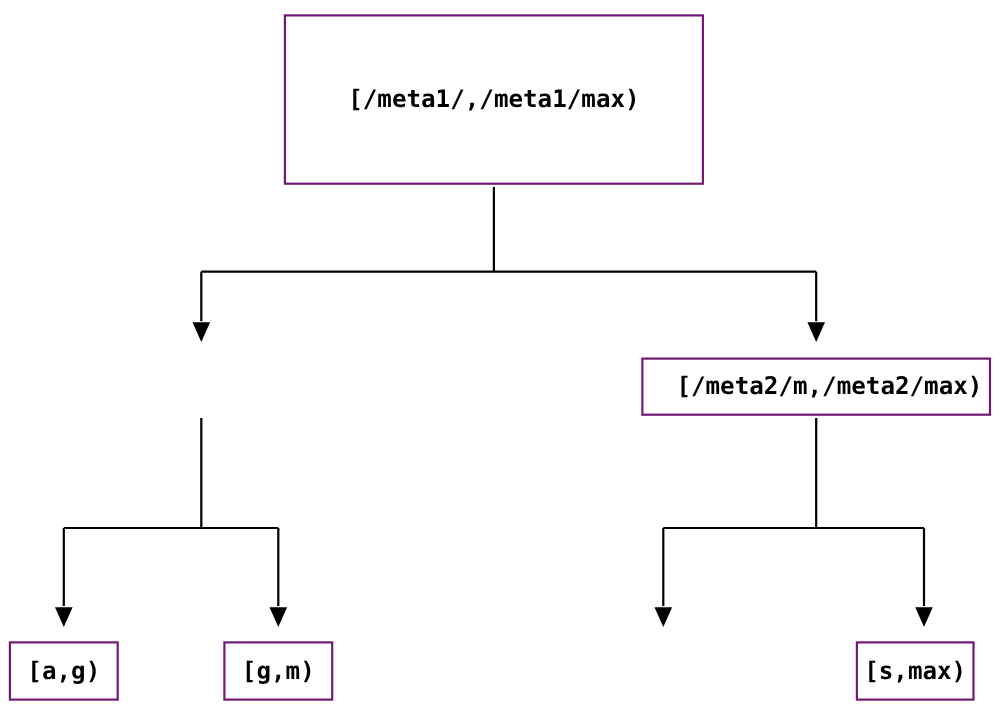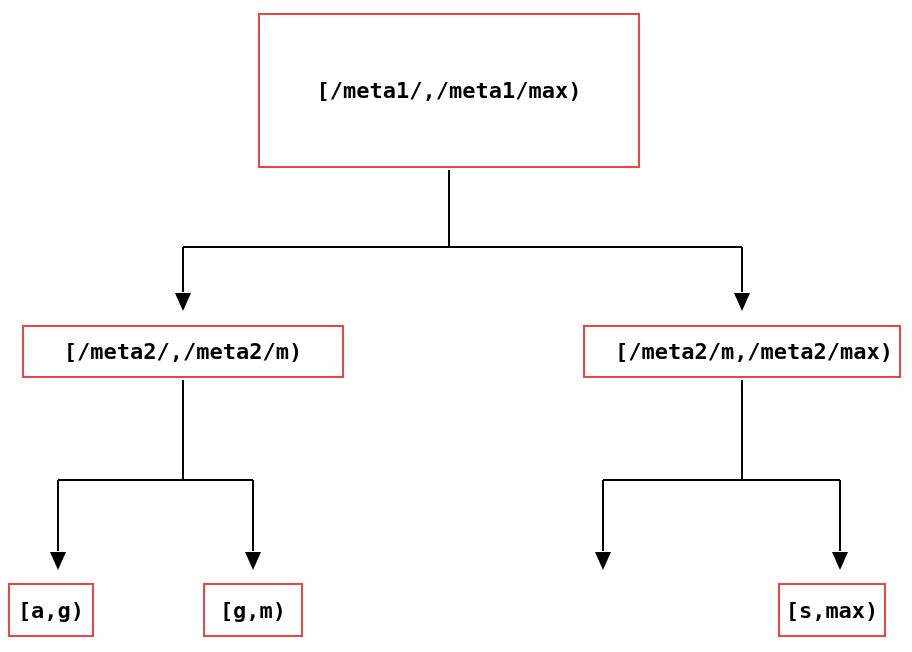--- a/index.html
+++ b/index.html
@@ -17,36 +17,36 @@
   .connectors {
     position: absolute;
     left: 0;
     top: 0;
     width: 912px;
     height: 652px;
   }
 
   .node {
     position: absolute;
-    border: 2px solid #ef4444;
+    border: 2px solid #701a75;
     background: #ffffff;
     color: #000000;
     display: flex;
     align-items: center;
     justify-content: center;
     font-family: "DejaVu Sans Mono", "Liberation Mono", monospace;
     font-size: 22px;
     font-weight: bold;
     white-space: nowrap;
   }
 
   #node-root      { left: 258px; top: 13px;  width: 382px; height: 155px; }
   #node-left      { left: 22px;  top: 325px; width: 322px; height: 53px; }
   #node-right     { left: 583px; top: 325px; width: 318px; height: 53px; padding-left: 24px; }
-  #node-leaf-ag   { left: 8px;   top: 583px; width: 86px; height: 54px; }
+  #node-leaf-ag   { left: 8px;   top: 583px; width: 100px; height: 54px; }
   #node-leaf-gm   { left: 203px; top: 583px; width: 100px; height: 54px; }
   #node-leaf-ms   { left: 553px; top: 583px; width: 100px; height: 54px; }
   #node-leaf-smax { left: 778px; top: 583px; width: 108px; height: 54px; }
 </style>
 </head>
 <body>
 
 <div class="canvas">
 
   <svg class="connectors" width="912" height="652" viewBox="0 0 912 652">
@@ -74,23 +74,20 @@
       <polygon points="245,552 261,552 253,570"></polygon>
       <polygon points="595,552 611,552 603,570"></polygon>
       <polygon points="832,552 848,552 840,570"></polygon>
     </g>
   </svg>
 
   <div class="node" id="node-root">
     <span>[/meta1/,/meta1/max)</span>
   </div>
 
-  <div class="node" id="node-left">
-    <span>[/meta2/,/meta2/m)</span>
-  </div>
 
   <div class="node" id="node-right">
     <span>[/meta2/m,/meta2/max)</span>
   </div>
 
   <div class="node" id="node-leaf-ag">
     <span>[a,g)</span>
   </div>
 
   <div class="node" id="node-leaf-gm">

